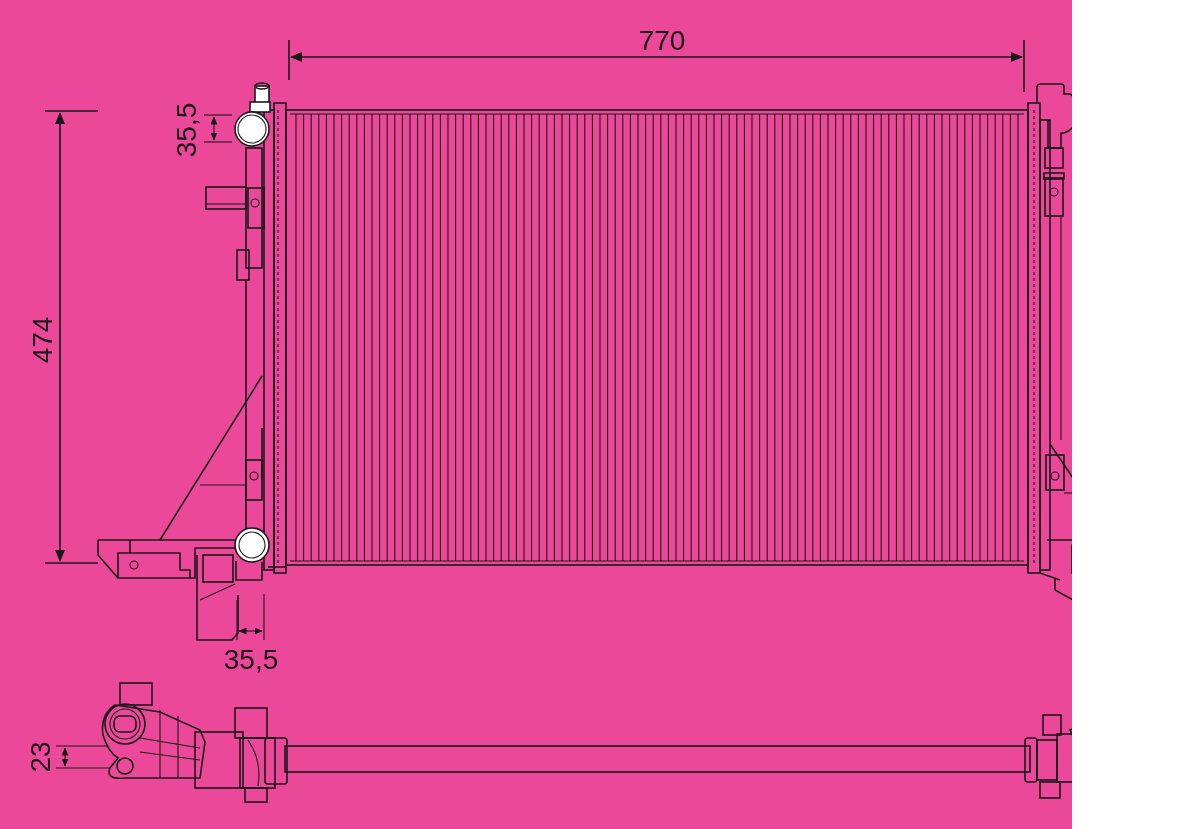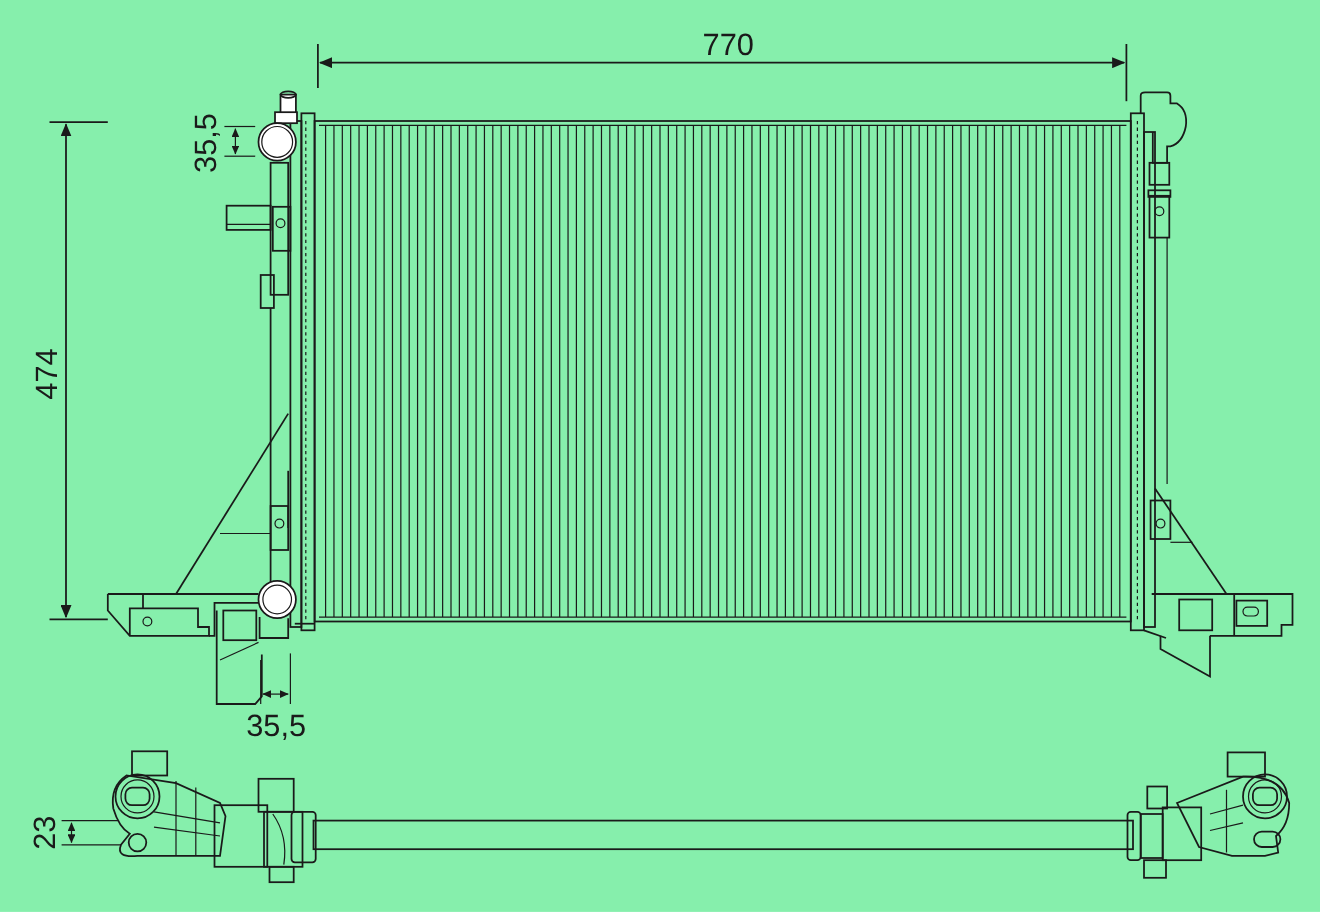--- a/index.html
+++ b/index.html
@@ -1,16 +1,16 @@
 <!DOCTYPE html>
 <html><head>
 <meta charset="utf-8">
 <style>
   html,body{margin:0;padding:0;background:#ffffff;}
-  #canvas{position:relative;width:1200px;height:829px;overflow:hidden;background:#86efac;}
+  #canvas{position:relative;width:1072px;height:829px;overflow:hidden;background:#ec4899;}
   svg{position:absolute;left:0;top:0;}
   .dim-text{font-family:"Liberation Sans",sans-serif;font-size:28px;fill:#1a1a1a;}
   .ln{stroke:#1a1a1a;stroke-width:1.6;fill:none;}
   .thin{stroke:#1a1a1a;stroke-width:1.1;fill:none;}
   .fill-w{fill:#fff;stroke:#1a1a1a;stroke-width:1.6;}
 </style>
 </head>
 <body>
 
 <div id="canvas">

